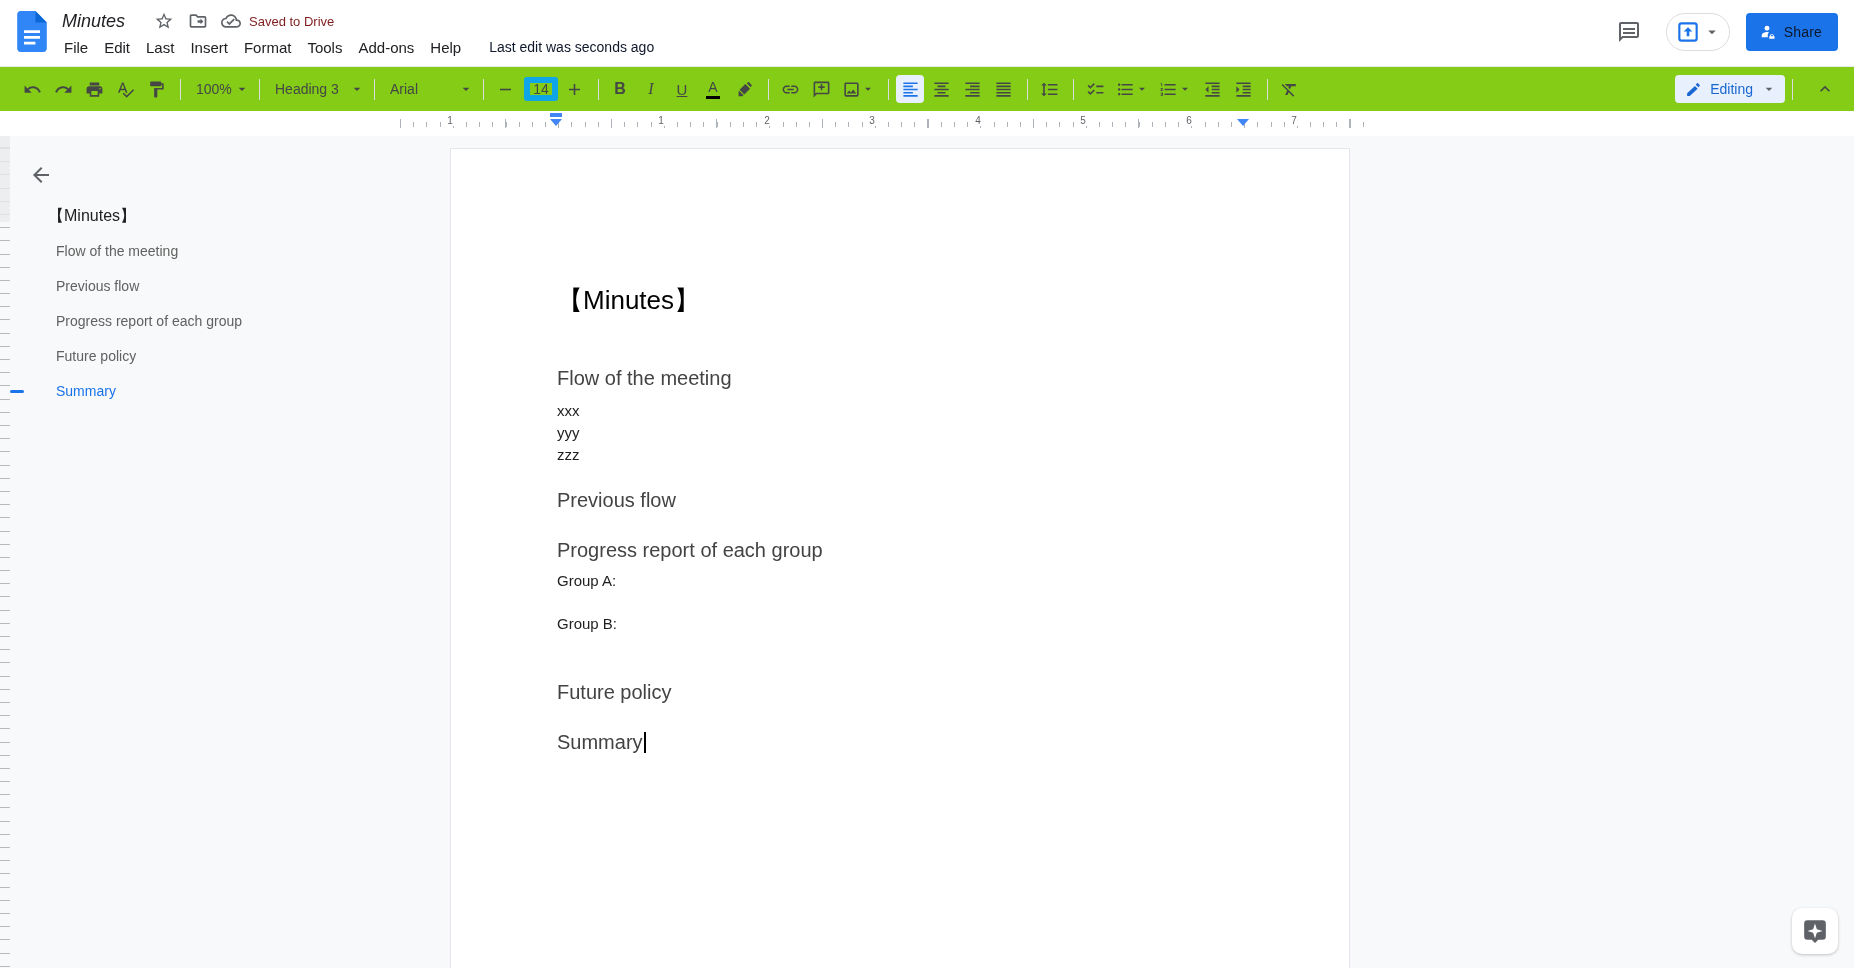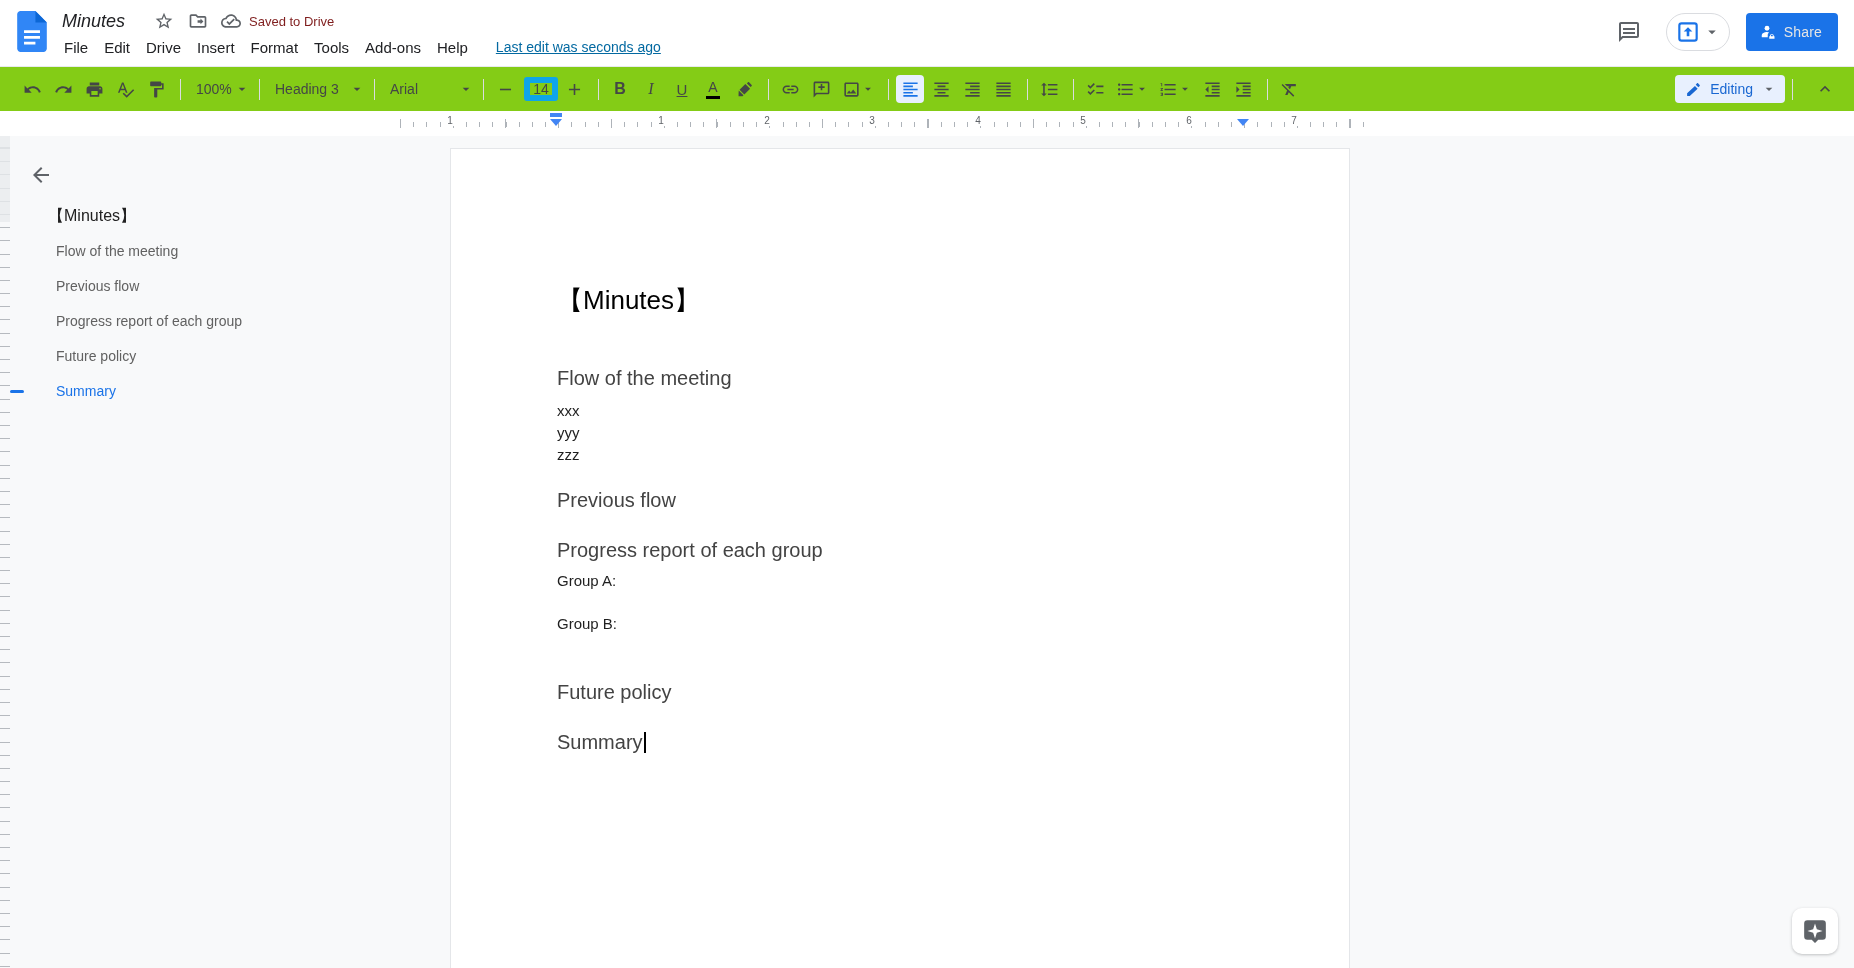--- a/index.html
+++ b/index.html
@@ -13,27 +13,27 @@
   .logo { position:absolute; left:17px; top:11px; width:30px; height:41px; }
   .topbar-left { position:absolute; left:56px; top:7px; }
   .title-row { display:flex; align-items:center; height:28px; }
   .doc-name { font-size:18px; color:#202124; padding:0 6px; margin-right:16px;font-style:italic; }
   .title-ic { width:34px; height:26px; display:flex; align-items:center; justify-content:center; border-radius:4px; }
   .title-ic svg { width:20px; height:20px; fill:#5f6368; }
   .saved-chip { display:flex; align-items:center; gap:8px; margin-left:6px; color:#7f1d1d; font-size:13px; }
   .saved-chip svg { width:20px; height:20px; fill:#5f6368; }
   .menubar { display:flex; margin-top:1px; height:26px; }
   .mi { font-size:15px; color:#202124; padding:3px 8px; border-radius:4px; }
-  .last-edit { margin-left:16px; font-size:14px; color:#0369a1; text-decoration:underline; padding:3px 4px; }
+  .last-edit { margin-left:16px; font-size:14px; color:#0f172a; padding:3px 4px; }
   .topbar-right { position:absolute; right:16px; top:10px; display:flex; align-items:center; gap:16px; height:44px; }
   .round-ic { width:42px; height:42px; display:flex; align-items:center; justify-content:center; border-radius:50%; }
   .round-ic svg { width:24px; height:24px; fill:#5f6368; }
   .present-pill { display:flex; align-items:center; justify-content:center; gap:2px; width:64px; height:38px; border:1px solid #dadce0; border-radius:19px; background:#fff; }
   .present-pill .caret { fill:#5f6368; width:18px; height:18px; }
-  .share-btn { display:flex; align-items:center; gap:8px; height:38px; padding:0 16px 0 12px; background:#1a73e8; border-radius:4px; color:#e5e5e5; font-size:14px; font-weight:500; letter-spacing:.2px; }
+  .share-btn { display:flex; align-items:center; gap:8px; height:38px; padding:0 16px 0 12px; background:#1a73e8; border-radius:4px; color:#0f172a; font-size:14px; font-weight:500; letter-spacing:.2px; }
   .share-btn svg { width:18px; height:18px; fill:#fff; }
 
   
   .toolbar { display:flex; align-items:center; height:45px; padding:0 14px 0 18px; background:#84cc16; border-top:1px solid #e8eaed; }
   .tb { width:28px; height:28px; min-width:28px; display:flex; align-items:center; justify-content:center; border-radius:4px; margin-right:3px; }
   .tb svg { width:19px; height:19px; fill:#444746; }
   .tb.active { background:#e8f0fe; }
   .tb.active svg { fill:#1a73e8; }
   .tb-div { width:1px; height:21px; background:#dadce0; margin:0 7px; }
   .dd { display:flex; align-items:center; justify-content:space-between; height:28px; border-radius:4px; padding:0 2px 0 8px; color:#444746; font-size:14px; }
@@ -130,21 +130,21 @@
         <span class="saved-chip">
           <svg viewBox="0 0 24 24">
               <path d="M19.35 10.04C18.67 6.59 15.64 4 12 4 9.11 4 6.6 5.64 5.35 8.04 2.34 8.36 0 10.91 0 14c0 3.31 2.69 6 6 6h13c2.76 0 5-2.24 5-5 0-2.64-2.05-4.78-4.65-4.96zM19 18H6c-2.21 0-4-1.79-4-4s1.79-4 4-4h.71C7.37 7.69 9.48 6 12 6c3.04 0 5.5 2.46 5.5 5.5v.5H19c1.66 0 3 1.34 3 3s-1.34 3-3 3zm-9-1l-3.5-3.5 1.41-1.41L10 14.17 15.18 9l1.41 1.41L10 17z"></path>
             </svg>
           <span>Saved to Drive</span>
         </span>
       </div>
       <nav class="menubar">
         <span class="mi">File</span>
         <span class="mi">Edit</span>
-        <span class="mi">Drive</span>
+        <span class="mi">Last</span>
         <span class="mi">Insert</span>
         <span class="mi">Format</span>
         <span class="mi">Tools</span>
         <span class="mi">Add-ons</span>
         <span class="mi">Help</span>
         <span class="last-edit">Last edit was seconds ago</span>
       </nav>
     </div>
     <div class="topbar-right">
       <button class="round-ic">

